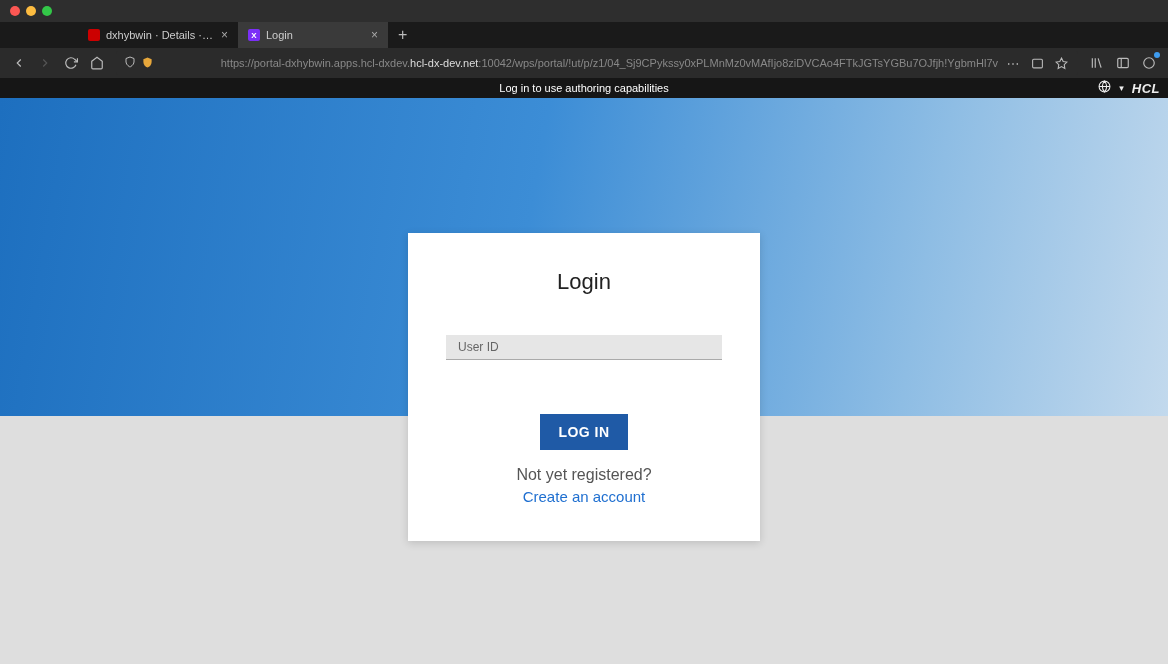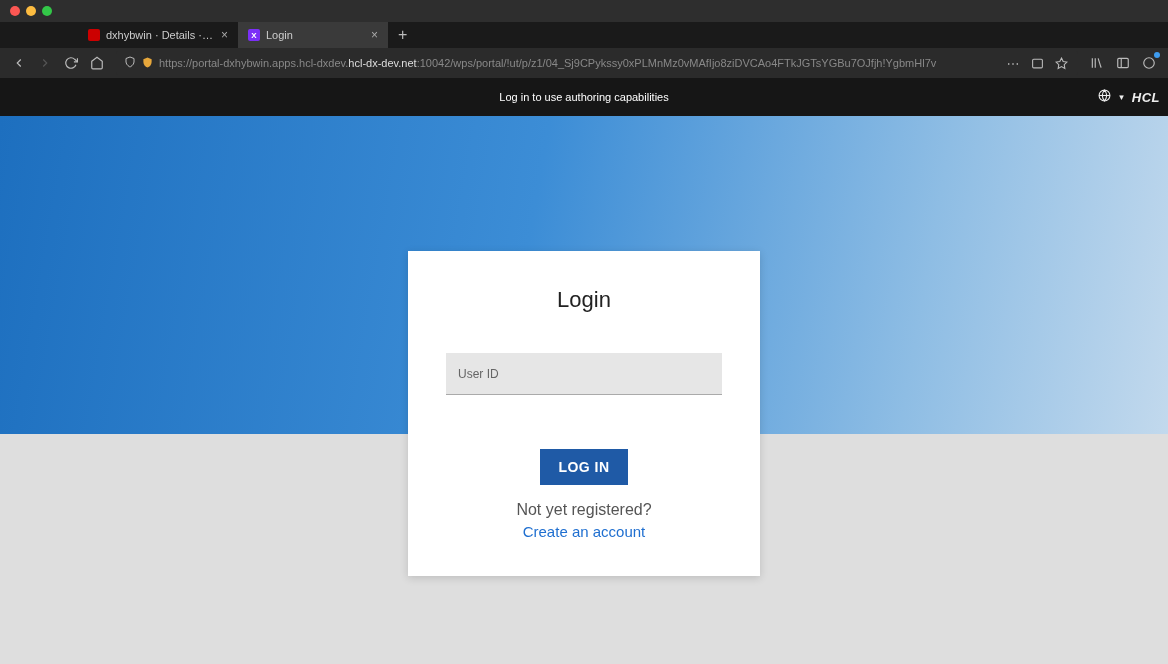--- a/index.html
+++ b/index.html
@@ -59,20 +59,21 @@
     .new-tab-btn { color:#bbb; font-size:16px; padding:0 10px; display:flex; align-items:center; }
 
     
     .urlbar-row {
       height: 30px;
       background: #2b2b2b;
       display: flex;
       align-items: center;
       padding: 0 10px;
       gap: 10px;
+      text-align: right;
     }
     .nav-icons-left, .nav-icons-right { display: flex; align-items: center; gap: 8px; }
     .nav-icon { color: #bbb; font-size: 13px; display:inline-flex; align-items:center; justify-content:center; width:18px; height:18px; }
     .nav-icon.disabled { color: #555; }
     .url-shield { color:#bbb; font-size:12px; }
     .url-lock { color:#e7a73b; font-size:11px; }
     .urlbar {
       flex: 1;
       background: #2b2b2b;
       color: #888;
@@ -84,21 +85,21 @@
       white-space: nowrap;
       display:flex;
       align-items:center;
       gap:6px;
     }
     .url-text { overflow:hidden; text-overflow:ellipsis; flex:1; }
     .url-text .domain { color:#ddd; }
 
     
     .notice-bar {
-      height: 38px;
+      height: 20px;
       background: #161616;
       color: #fff;
       font-size: 11px;
       display: flex;
       align-items: center;
       justify-content: center;
       position: relative;
     }
     .notice-bar-right {
       position: absolute;
@@ -140,21 +141,21 @@
       align-items: center;
     }
     .login-title {
       font-size: 22px;
       color: #222;
       font-weight: 500;
       margin-bottom: 40px;
     }
     .field {
       width: 276px;
-      height: 42px;
+      height: 25px;
       background: #e6e6e6;
       border: none;
       border-bottom: 1px solid #aaa;
       padding: 0 12px;
       font-size: 12px;
       color: #666;
       display: flex;
       align-items: center;
       position: relative;
       margin-bottom: 30px;

